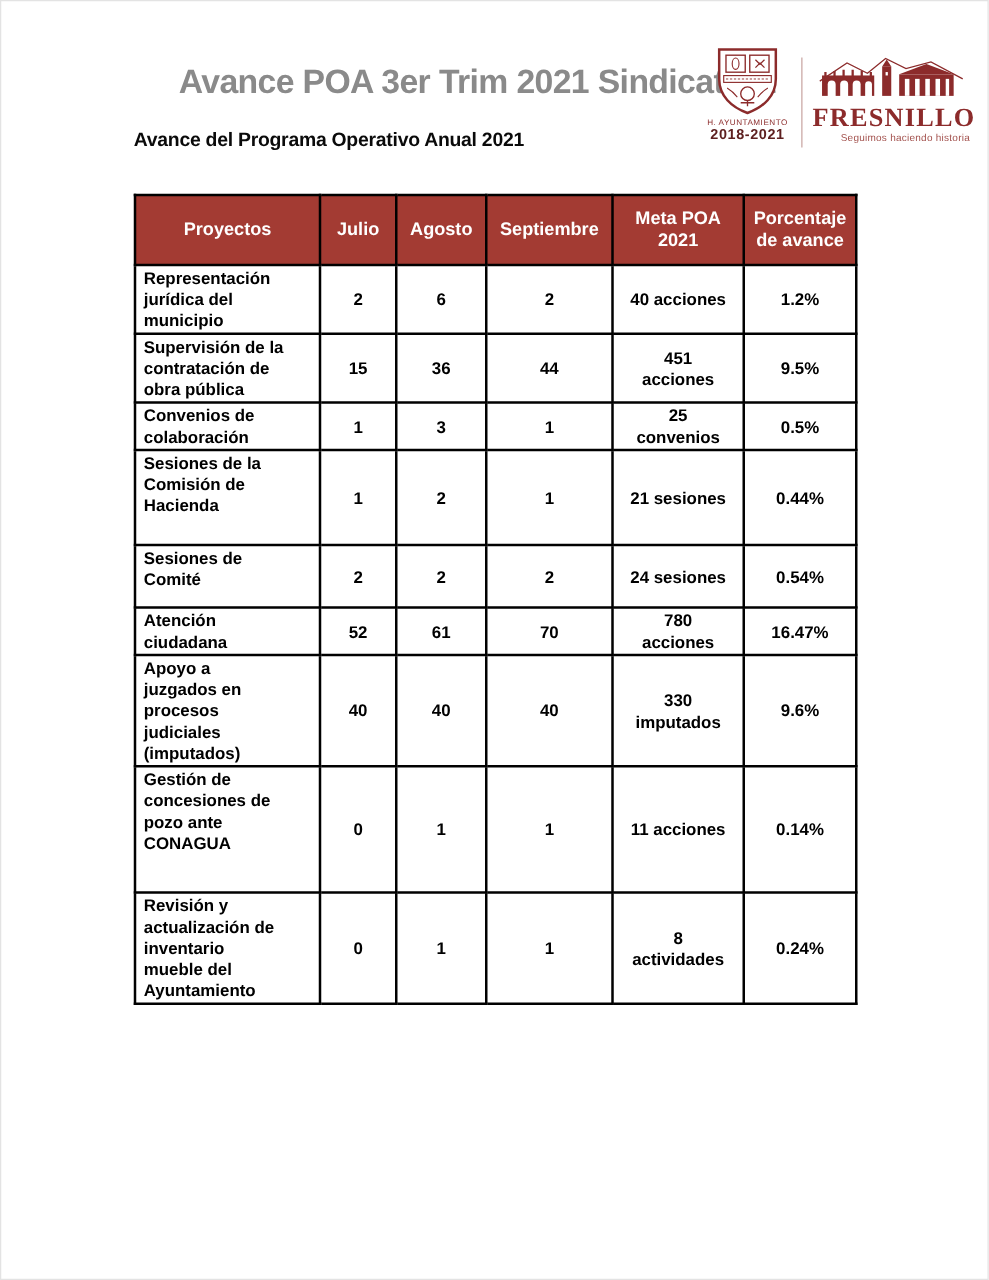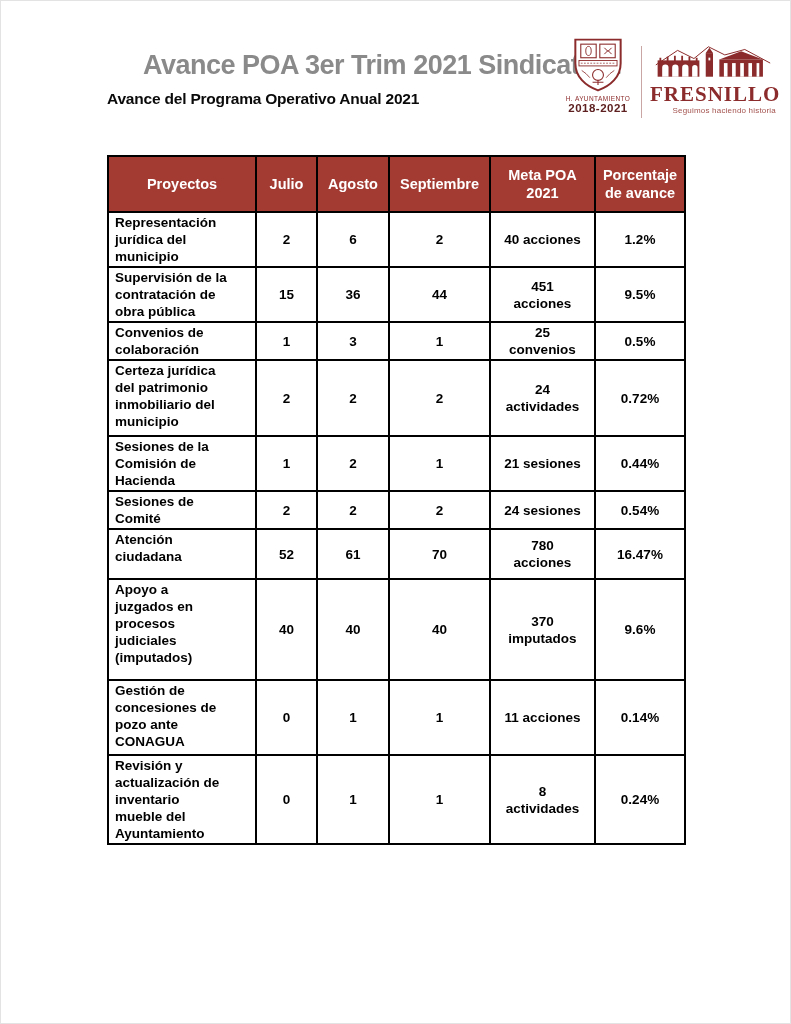--- a/index.html
+++ b/index.html
@@ -17,21 +17,21 @@
     box-shadow:inset 0 0 0 1px #e3e3e3;
   }
 
   
   .doc-title{
     position:absolute;left:143px;top:50px;width:430px;
     font-size:27px;font-weight:700;color:var(--title-gray,#8A8A8A);
     white-space:nowrap;letter-spacing:-0.5px;
   }
   .doc-subtitle{
-    position:absolute;left:107px;top:90px;
+    position:absolute;left:107px;top:104px;
     font-size:15.5px;font-weight:700;color:#0a0a0a;letter-spacing:-0.2px;
   }
 
   
   .crest{position:absolute;left:564px;top:36px;width:68px;text-align:center;color:var(--brand-maroon,#8C2B2B);}
   .crest svg{display:block;margin:0 auto;}
   .crest-line1{font-size:6.5px;letter-spacing:0.4px;margin-top:1px;}
   .crest-line2{font-size:11.5px;font-weight:700;color:#5e2020;letter-spacing:0.5px;}
 
   .logo-divider{position:absolute;left:641px;top:46px;width:1px;height:72px;background:#c9a6a3;}
@@ -184,32 +184,20 @@
         <td class="cell-project">Convenios de
 colaboración</td>
         <td class="cell-num">1</td>
         <td class="cell-num">3</td>
         <td class="cell-num">1</td>
         <td class="cell-num">25
 convenios</td>
         <td class="cell-num">0.5%</td>
       </tr>
       <tr>
-        <td class="cell-project">Certeza jurídica
-del patrimonio
-inmobiliario del
-municipio</td>
-        <td class="cell-num">2</td>
-        <td class="cell-num">2</td>
-        <td class="cell-num">2</td>
-        <td class="cell-num">24
-actividades</td>
-        <td class="cell-num">0.72%</td>
-      </tr>
-      <tr>
         <td class="cell-project">Sesiones de la
 Comisión de
 Hacienda</td>
         <td class="cell-num">1</td>
         <td class="cell-num">2</td>
         <td class="cell-num">1</td>
         <td class="cell-num">21 sesiones</td>
         <td class="cell-num">0.44%</td>
       </tr>
       <tr>
@@ -233,21 +221,21 @@
       </tr>
       <tr>
         <td class="cell-project">Apoyo a
 juzgados en
 procesos
 judiciales
 (imputados)</td>
         <td class="cell-num">40</td>
         <td class="cell-num">40</td>
         <td class="cell-num">40</td>
-        <td class="cell-num">370
+        <td class="cell-num">330
 imputados</td>
         <td class="cell-num">9.6%</td>
       </tr>
       <tr>
         <td class="cell-project">Gestión de
 concesiones de
 pozo ante
 CONAGUA</td>
         <td class="cell-num">0</td>
         <td class="cell-num">1</td>

